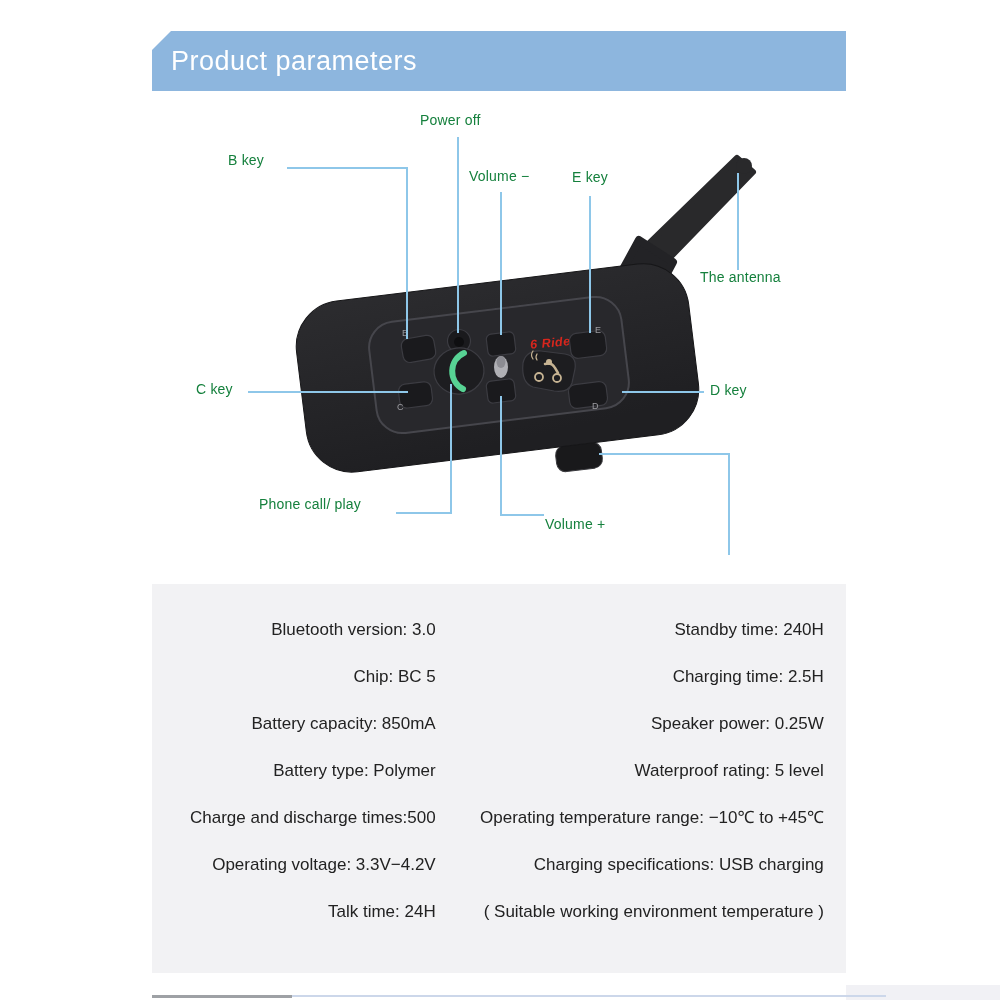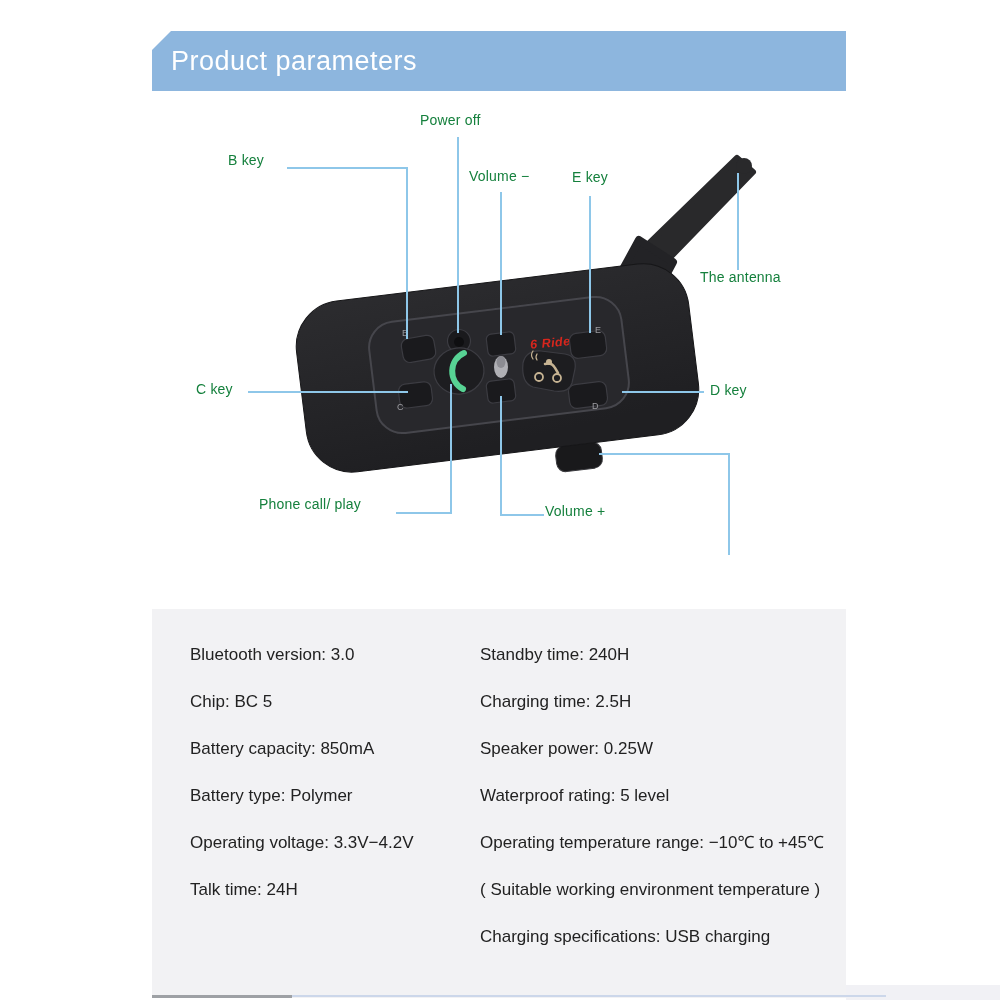--- a/index.html
+++ b/index.html
@@ -11,22 +11,22 @@
              clip-path:polygon(19px 0,100% 0,100% 100%,0 100%,0 19px);margin-top:28px;}
   .title-bar span{display:block;line-height:60px;padding-left:19px;font-size:27px;
                   color:#ffffff;letter-spacing:0.5px;}
   
   .cl{position:absolute;background:var(--callout_line,#8ec7e9);}
   
   .lbl{position:absolute;font-size:14px;color:#15803d;white-space:nowrap;letter-spacing:0.2px;}
   
   .device-svg{position:absolute;left:270px;top:130px;width:520px;height:360px;}
   
-  .specs{position:absolute;left:152px;top:609px;width:694px;height:389px;
-         background:var(--panel_bg,#f2f2f4);}
+  .specs{position:absolute;left:152px;top:584px;width:694px;height:389px;
+         background:var(--panel_bg,#f2f2f4);text-align:right;}
   .spec-col{position:absolute;top:22px;}
   .spec-col.left{left:38px;}
   .spec-col.right{left:320px;margin-left:8px;}
   .spec-row{height:47px;line-height:47px;font-size:17px;color:#222222;white-space:nowrap;}
   
   .corner-frag{position:absolute;left:846px;top:985px;width:154px;height:15px;background:#f1f1f5;}
   .edge-blue{position:absolute;left:152px;top:995px;width:734px;height:2px;background:#ccd7ea;}
   .edge-gray{position:absolute;left:152px;top:995px;width:140px;height:3px;background:#9ea1a5;}
   svg text{font-family:"Liberation Sans",sans-serif;}
 </style>
@@ -111,39 +111,40 @@
   <div class="cl" style="left:728px;top:453px;width:2px;height:102px"></div>
 
   <div class="lbl" style="left:420px;top:112px">Power off</div>
   <div class="lbl" style="left:228px;top:152px">B key</div>
   <div class="lbl" style="left:469px;top:168px">Volume −</div>
   <div class="lbl" style="left:572px;top:169px">E key</div>
   <div class="lbl" style="left:700px;top:269px">The antenna</div>
   <div class="lbl" style="left:196px;top:381px">C key</div>
   <div class="lbl" style="left:710px;top:382px">D key</div>
   <div class="lbl" style="left:259px;top:496px">Phone call/ play</div>
-  <div class="lbl" style="left:545px;top:503px">Volume +</div>
+  <div class="lbl" style="left:545px;top:516px">Volume +</div>
 
   <div class="specs">
     <div class="spec-col left">
       <div class="spec-row">Bluetooth version: 3.0</div>
       <div class="spec-row">Chip: BC 5</div>
       <div class="spec-row">Battery capacity: 850mA</div>
       <div class="spec-row">Battery type: Polymer</div>
+      <div class="spec-row">Charge and discharge times:500</div>
       <div class="spec-row">Operating voltage: 3.3V−4.2V</div>
       <div class="spec-row">Talk time: 24H</div>
     </div>
     <div class="spec-col right">
       <div class="spec-row">Standby time: 240H</div>
       <div class="spec-row">Charging time: 2.5H</div>
       <div class="spec-row">Speaker power: 0.25W</div>
       <div class="spec-row">Waterproof rating: 5 level</div>
       <div class="spec-row">Operating temperature range: −10℃ to +45℃</div>
+      <div class="spec-row">Charging specifications: USB charging</div>
       <div class="spec-row">( Suitable working environment temperature )</div>
-      <div class="spec-row">Charging specifications: USB charging</div>
     </div>
   </div>
 
   <div class="corner-frag"></div>
   <div class="edge-blue"></div>
   <div class="edge-gray"></div>
 
 </div>
 
 </body></html>

